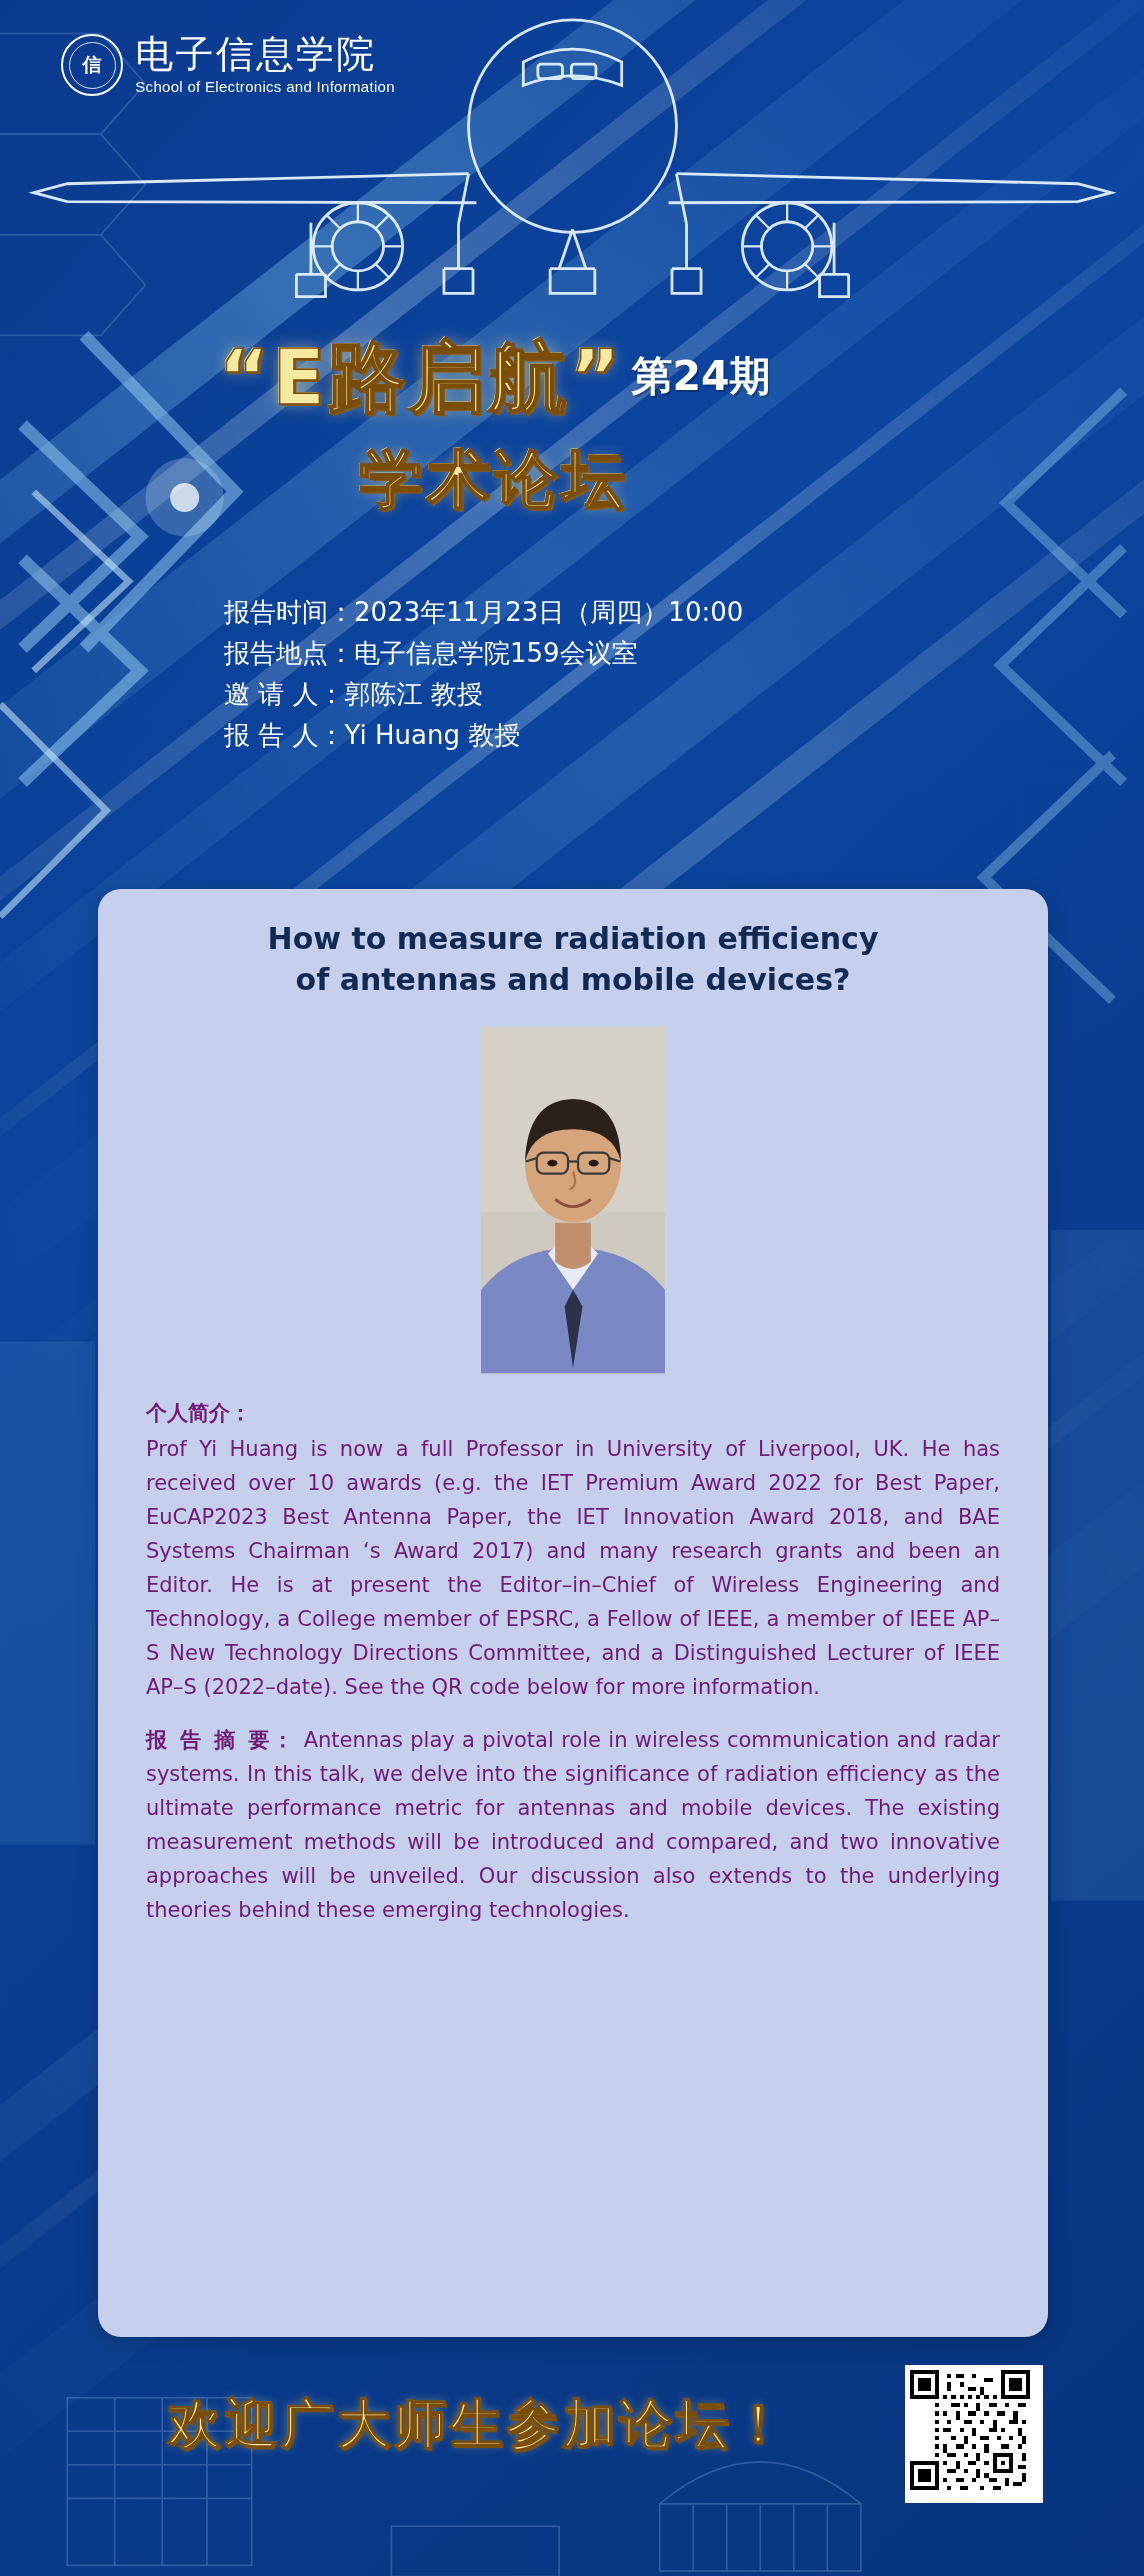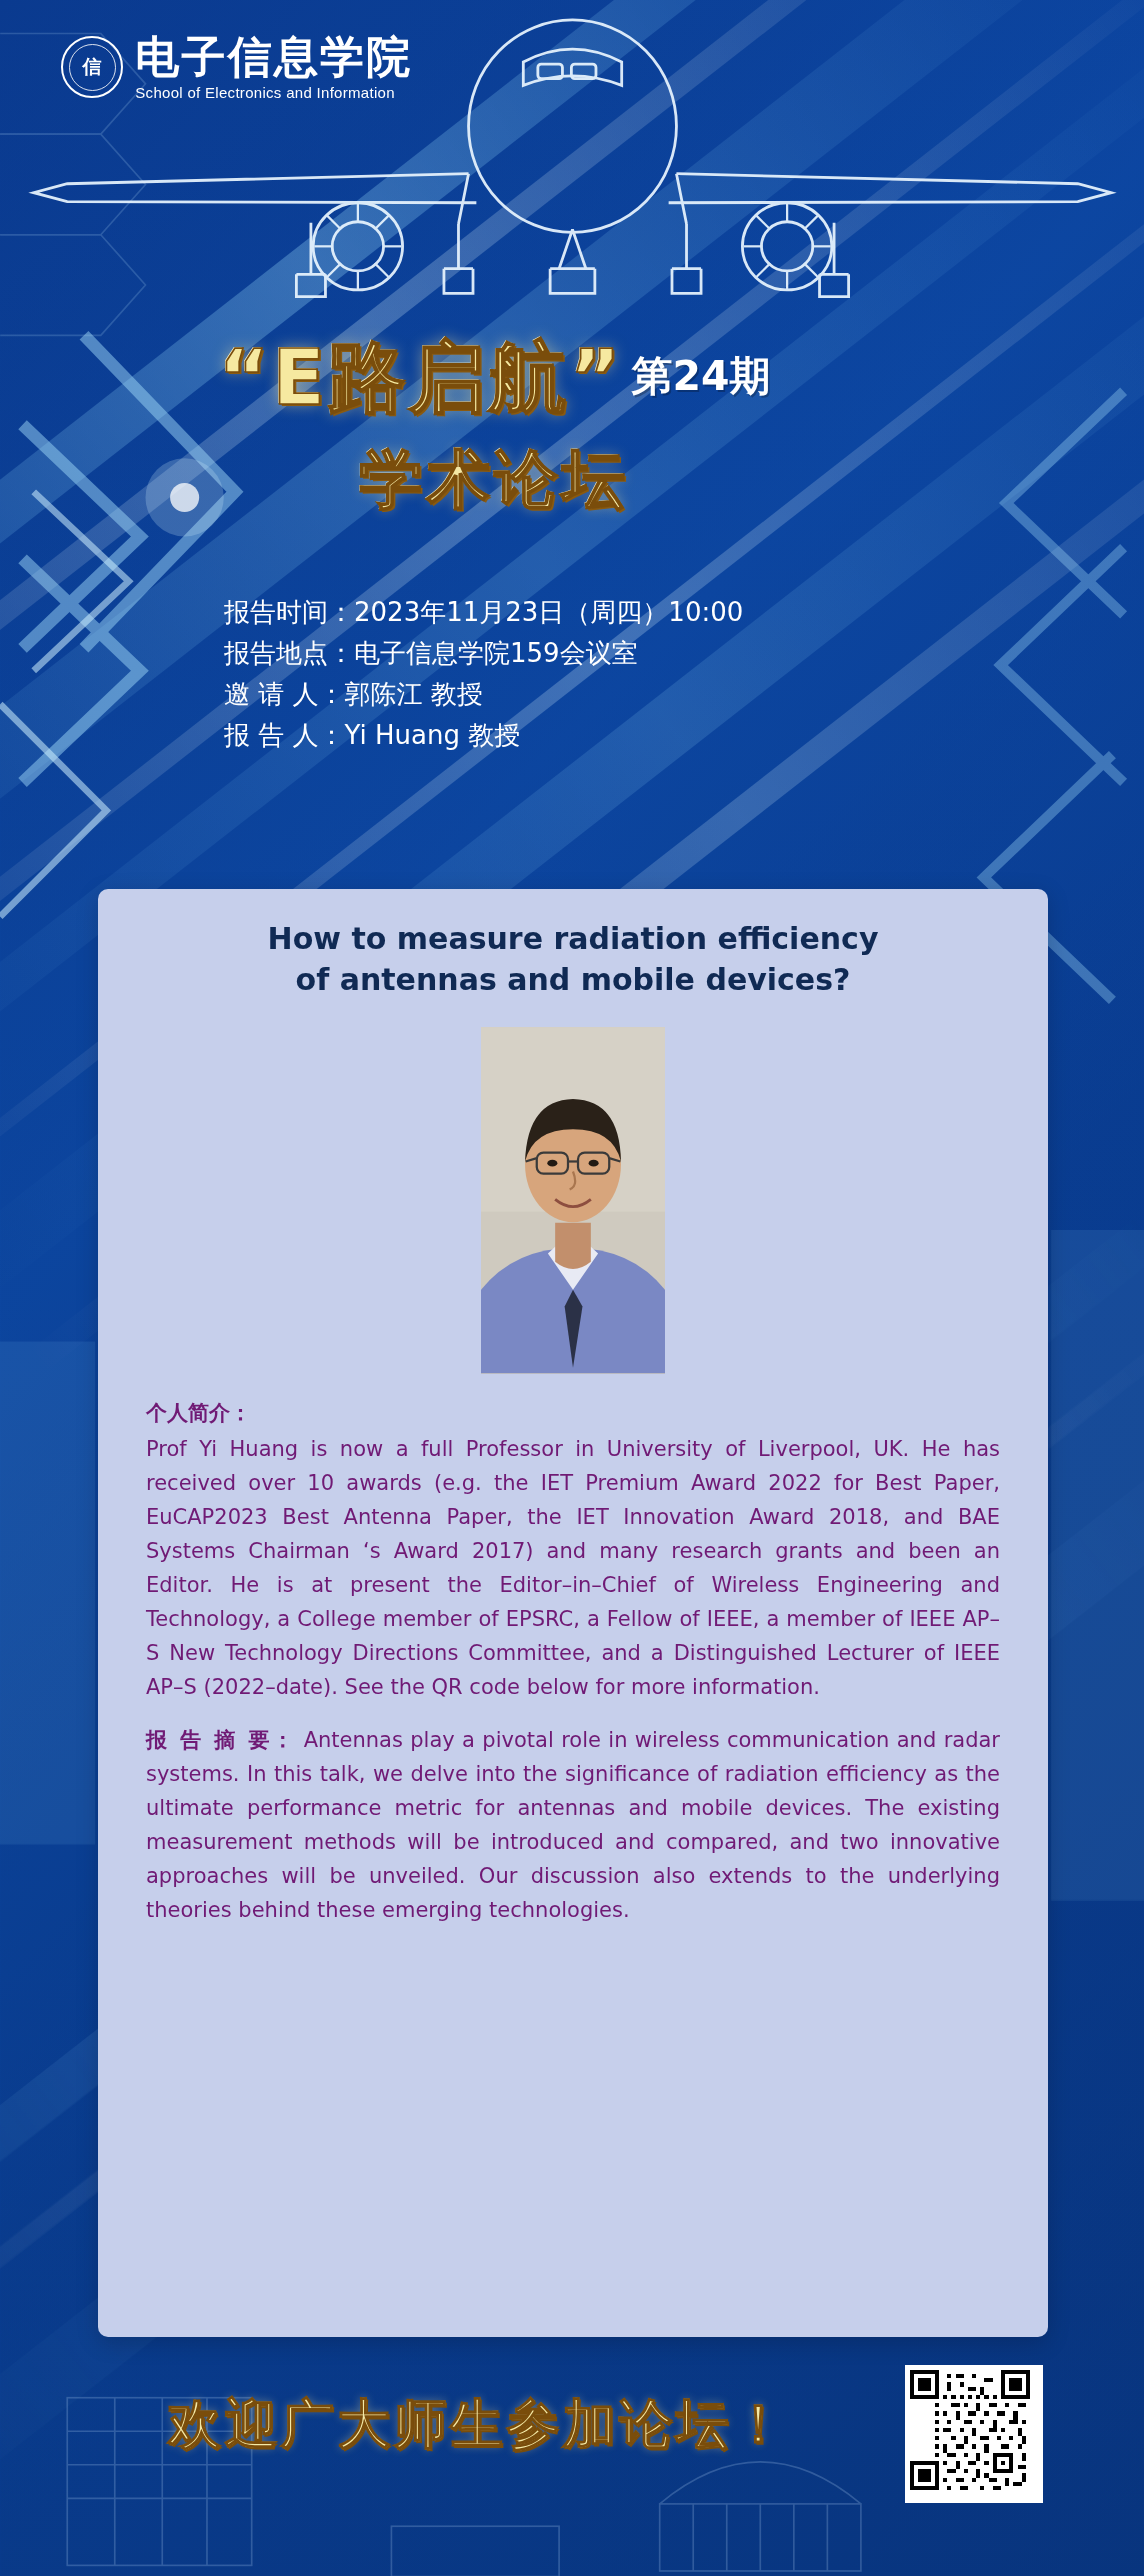--- a/index.html
+++ b/index.html
@@ -40,22 +40,22 @@
   .logo-mark .inner {
     width: 45px; height: 45px;
     border-radius: 50%;
     border: 1.1px solid rgba(255,255,255,0.85);
     display:flex; align-items:center; justify-content:center;
     font-size: 19px; color:#fff; font-weight: bold;
     font-family: "Liberation Serif", serif;
   }
   .logo-text .cn {
     color: #ffffff;
-    font-size: 44px;
-    font-weight: bold;
+    font-size: 38px;
+    font-weight: normal;
     letter-spacing: 2.2px;
     font-family: "DejaVu Sans", sans-serif;
     line-height: 1.05;
   }
   .logo-text .en {
     color: #ffffff;
     font-size: 15px;
     letter-spacing: 0.3px;
     margin-top: 3.4px;
     font-family: "Liberation Sans", sans-serif;
@@ -121,21 +121,21 @@
   }
   .info div { white-space: nowrap; }
 
   
   .card {
     position: absolute;
     left: 98px; top: 889px;
     width: 950px;
     height: 1448px;
     background: #c6cfeb;
-    border-radius: 10px;
+    border-radius: 23px;
     z-index: 7;
     box-shadow: 0 5.6px 22.4px rgba(0,0,0,0.18);
   }
   .talk-title {
     margin: 30px 67px 0 67px;
     text-align: center;
     color: #102a54;
     font-family: "DejaVu Sans", sans-serif;
     font-weight: bold;
     font-size: 30px;

